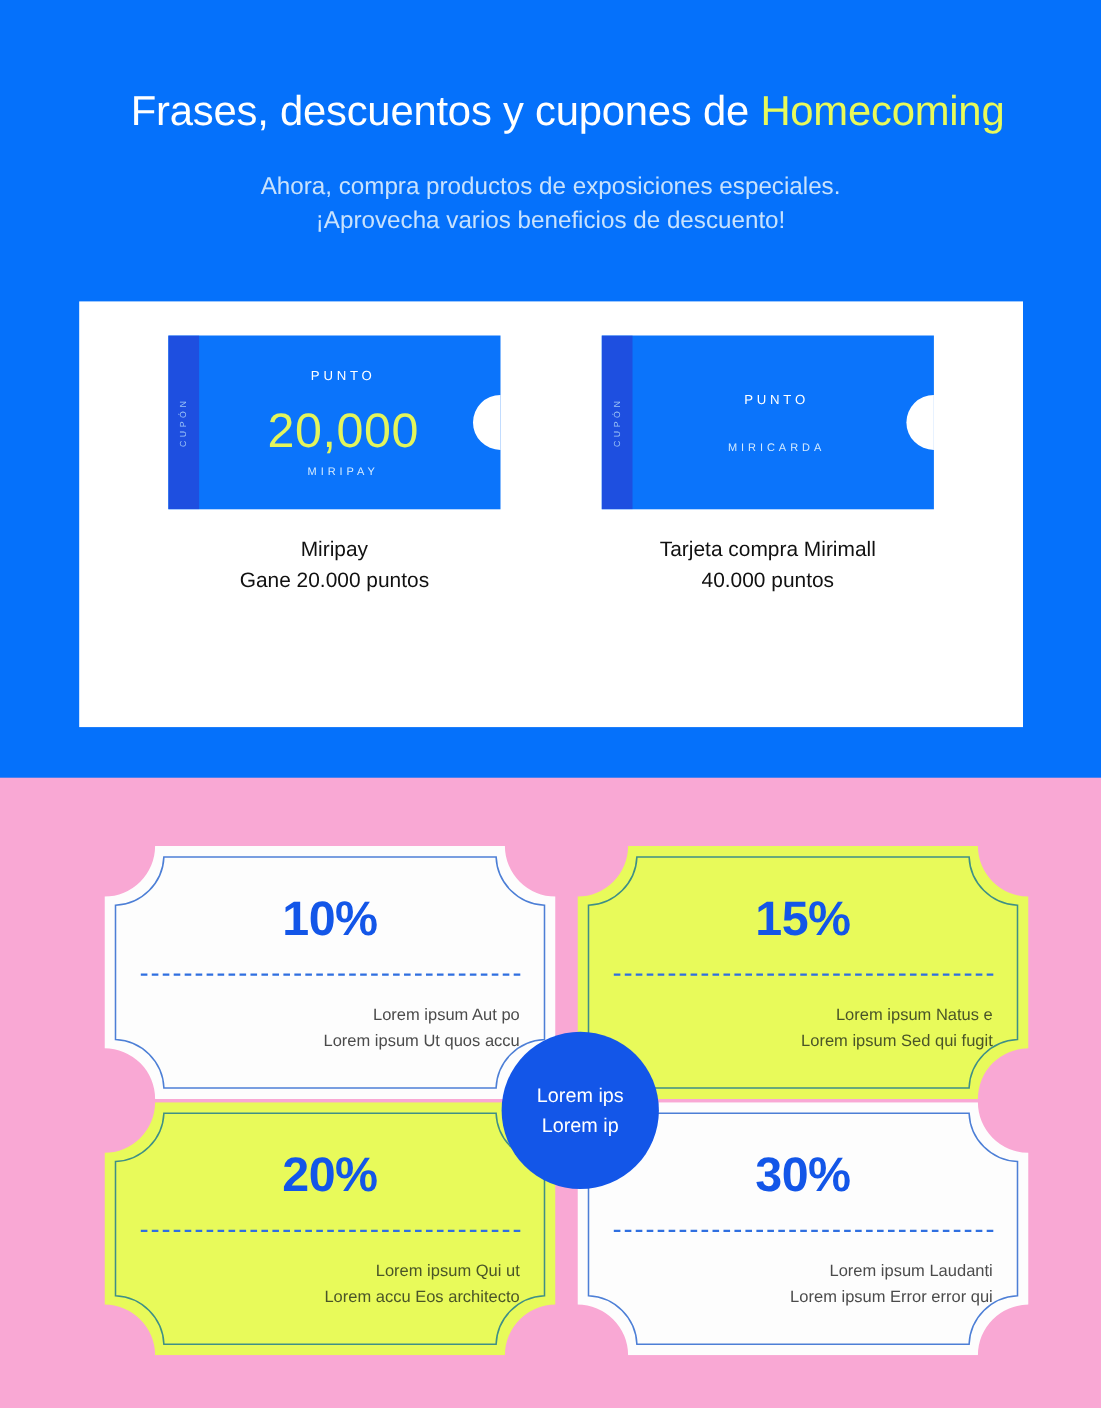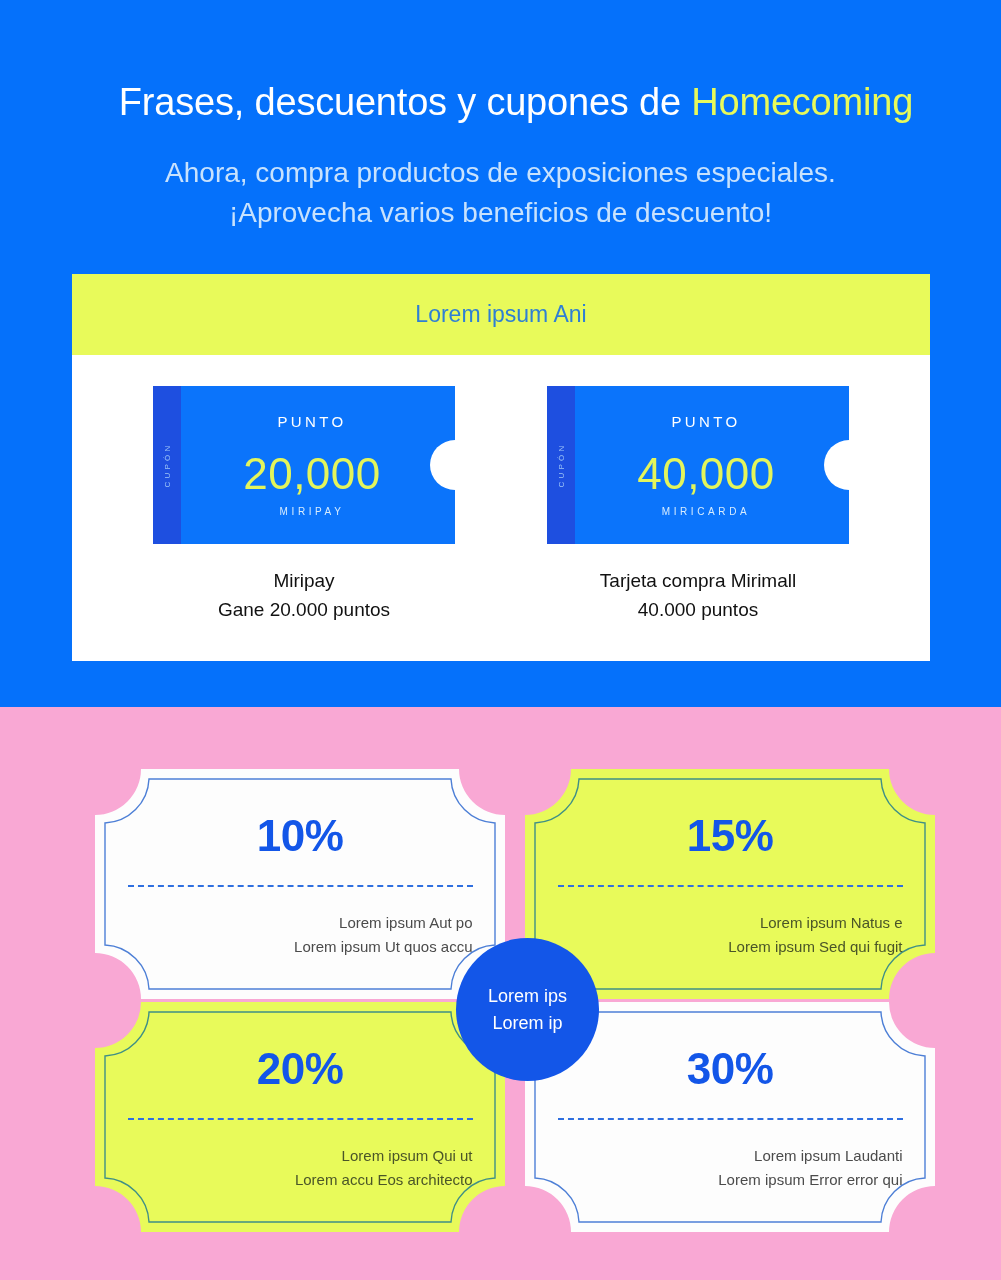--- a/index.html
+++ b/index.html
@@ -22,21 +22,21 @@
     font-weight:400;
     color:#ffffff;
     padding-top:80px;
     letter-spacing:-0.2px;
     line-height:1.2;
     margin-left:31px;
   }
   .page-title .hl { color:#e8fa5a; }
   .page-sub {
     text-align:center;
-    font-size:28px;
+    font-size:22px;
     color:#c8e2fd;
     line-height:1.45;
     margin-top:27px;
   }
 
   
   .points-card {
     position:absolute;
     left:72px; top:274px;
     width:858px; height:387px;
@@ -82,21 +82,21 @@
     letter-spacing:3.2px;
     color:#9dc4f7;
   }
   .ticket-main {
     flex:1;
     display:flex; flex-direction:column;
     align-items:center; justify-content:center;
     padding-right:12px;
   }
   .ticket-punto {
-    font-size:15px; letter-spacing:3.4px;
+    font-size:12px; letter-spacing:3.4px;
     color:#ffffff; margin-bottom:22px;
   }
   .ticket-amount {
     font-size:44px; font-weight:400;
     color:#e3f55c; line-height:1;
     letter-spacing:0.5px;
   }
   .ticket-brand {
     font-size:10px; letter-spacing:3.6px;
     color:#d7ecfe; margin-top:10px;
@@ -183,23 +183,20 @@
 <div class="section-top">
 
   <h1 class="page-title"><span>Frases, descuentos y cupones de </span><span class="hl">Homecoming</span></h1>
 
   <div class="page-sub">
     <div>Ahora, compra productos de exposiciones especiales.</div>
     <div>¡Aprovecha varios beneficios de descuento!</div>
   </div>
 
   <div class="points-card">
-    <div class="points-card-head">
-      <div class="points-card-head-text">Lorem ipsum Ani</div>
-    </div>
 
     <div class="points-card-body">
 
       <div class="ticket-col">
         <div class="ticket">
           <div class="ticket-stub">
             <span>CUPÓN</span>
           </div>
           <div class="ticket-main">
             <div class="ticket-punto">PUNTO</div>
@@ -214,21 +211,20 @@
         </div>
       </div>
 
       <div class="ticket-col">
         <div class="ticket">
           <div class="ticket-stub">
             <span>CUPÓN</span>
           </div>
           <div class="ticket-main">
             <div class="ticket-punto">PUNTO</div>
-            <div class="ticket-amount">40,000</div>
             <div class="ticket-brand">MIRICARDA</div>
           </div>
           <div class="ticket-notch"></div>
         </div>
         <div class="ticket-caption">
           <div>Tarjeta compra Mirimall</div>
           <div>40.000 puntos</div>
         </div>
       </div>
 

